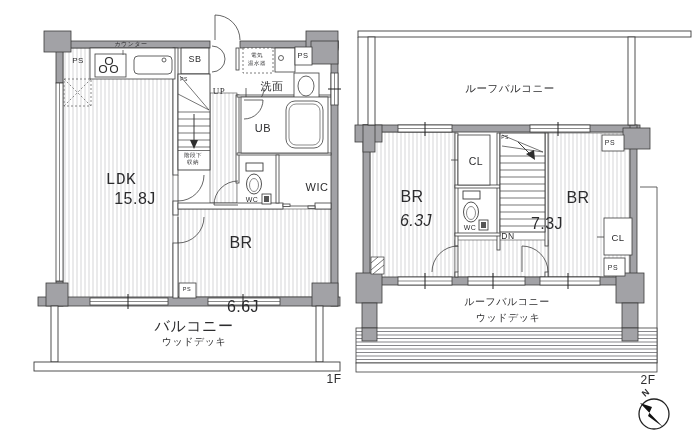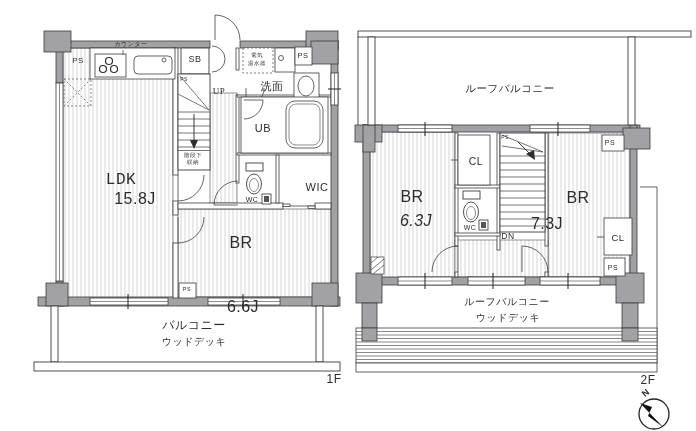--- a/index.html
+++ b/index.html
@@ -316,21 +316,21 @@
 <div class="lbl" style="left:263px;top:128px;font-size:11px;">UB</div>
 <div class="lbl" style="left:193px;top:156px;font-size:5.5px;">階段下</div>
 <div class="lbl" style="left:193px;top:163px;font-size:5.5px;">収納</div>
 <div class="lbl" style="left:297px;top:187px;font-size:11px;margin-left:20px;">WIC</div>
 <div class="lbl" style="left:252px;top:199px;font-size:7px;">WC</div>
 <div class="lbl" style="left:121px;top:180px;font-size:16px;font-family:Liberation Mono, monospace;">LDK</div>
 <div class="lbl" style="left:135px;top:199px;font-size:16px;">15.8J</div>
 <div class="lbl" style="left:241px;top:243px;font-size:16px;">BR</div>
 <div class="lbl" style="left:243px;top:267px;font-size:16px;margin-top:40px;">6.6J</div>
 <div class="lbl" style="left:187px;top:290px;font-size:5.5px;">PS</div>
-<div class="lbl" style="left:194px;top:325px;font-size:12px;">バルコニー</div>
+<div class="lbl" style="left:194px;top:325px;font-size:15px;">バルコニー</div>
 <div class="lbl" style="left:194px;top:342px;font-size:10px;">ウッドデッキ</div>
 <div class="lbl" style="left:334px;top:379px;font-size:12px;">1F</div>
 
 <div class="lbl" style="left:510px;top:88px;font-size:10.5px;">ルーフバルコニー</div>
 <div class="lbl" style="left:610px;top:142px;font-size:7px;">PS</div>
 <div class="lbl" style="left:505px;top:137px;font-size:5px;">PS</div>
 <div class="lbl" style="left:476px;top:161px;font-size:10.5px;">CL</div>
 <div class="lbl" style="left:412px;top:197px;font-size:16px;">BR</div>
 <div class="lbl" style="left:416px;top:221px;font-size:16px;font-style:italic;">6.3J</div>
 <div class="lbl" style="left:578px;top:198px;font-size:16px;">BR</div>

